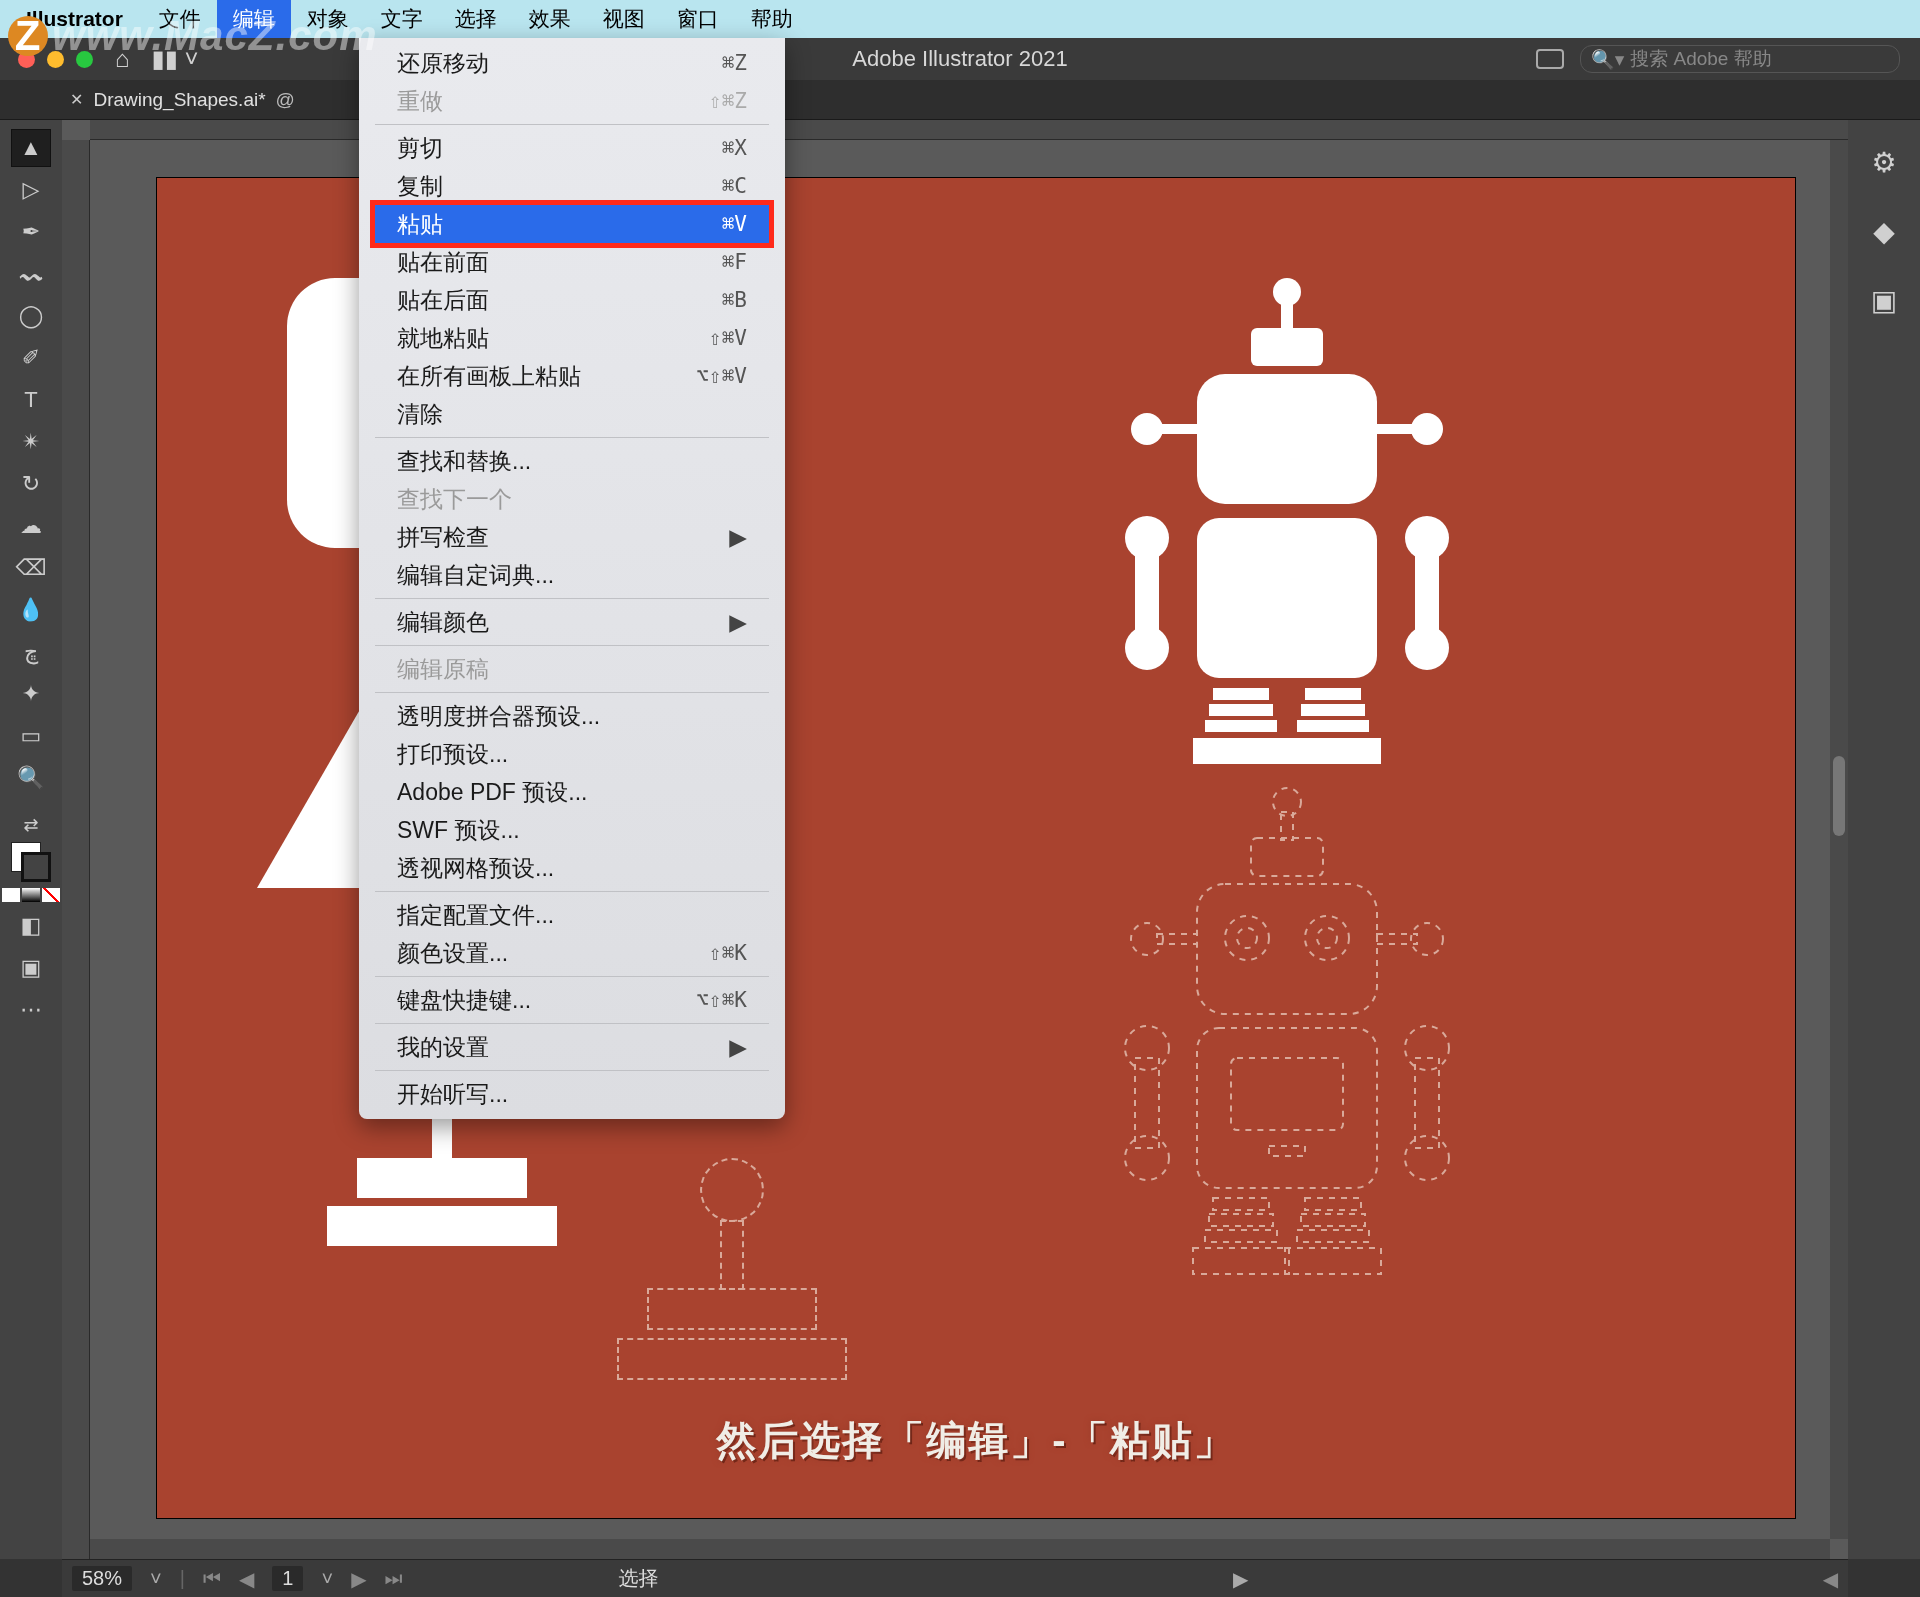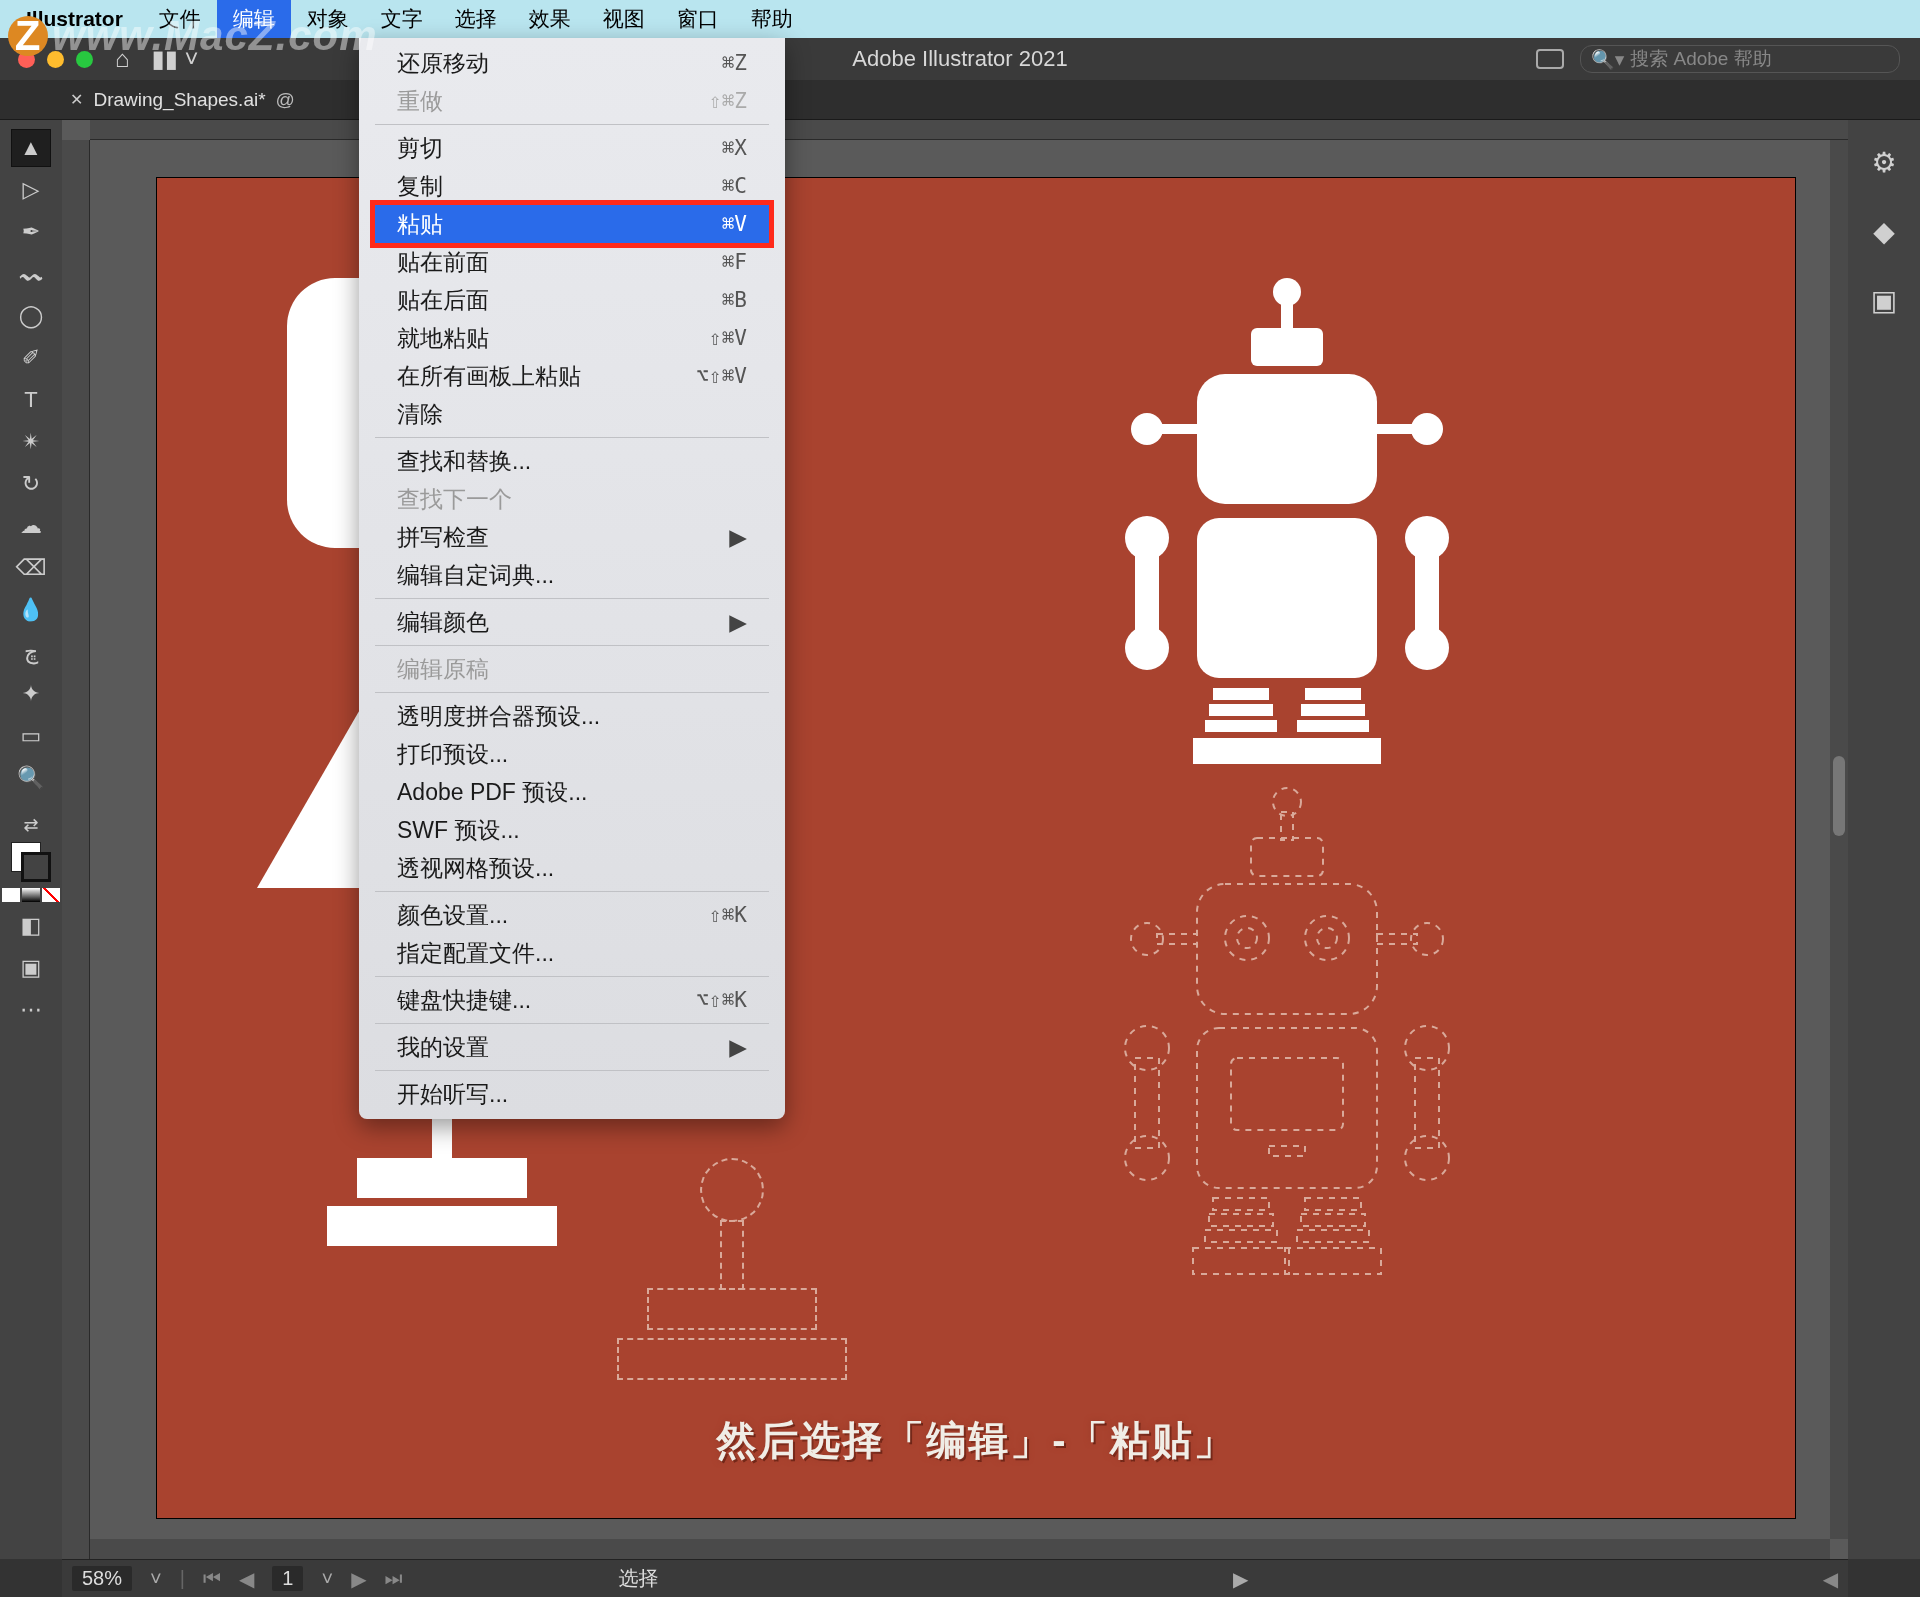--- a/index.html
+++ b/index.html
@@ -397,27 +397,27 @@
     <div class="row">
       <span>SWF 预设...</span>
       <span class="sc"></span>
     </div>
     <div class="row">
       <span>透视网格预设...</span>
       <span class="sc"></span>
     </div>
     <hr>
     <div class="row">
+      <span>指定配置文件...</span>
+      <span class="sc"></span>
+    </div>
+    <div class="row">
       <span>颜色设置...</span>
       <span class="sc">⇧⌘K</span>
     </div>
-    <div class="row">
-      <span>指定配置文件...</span>
-      <span class="sc"></span>
-    </div>
     <hr>
     <div class="row">
       <span>键盘快捷键...</span>
       <span class="sc">⌥⇧⌘K</span>
     </div>
     <hr>
     <div class="row">
       <span>我的设置</span>
       <span class="sub">▶</span>
     </div>

